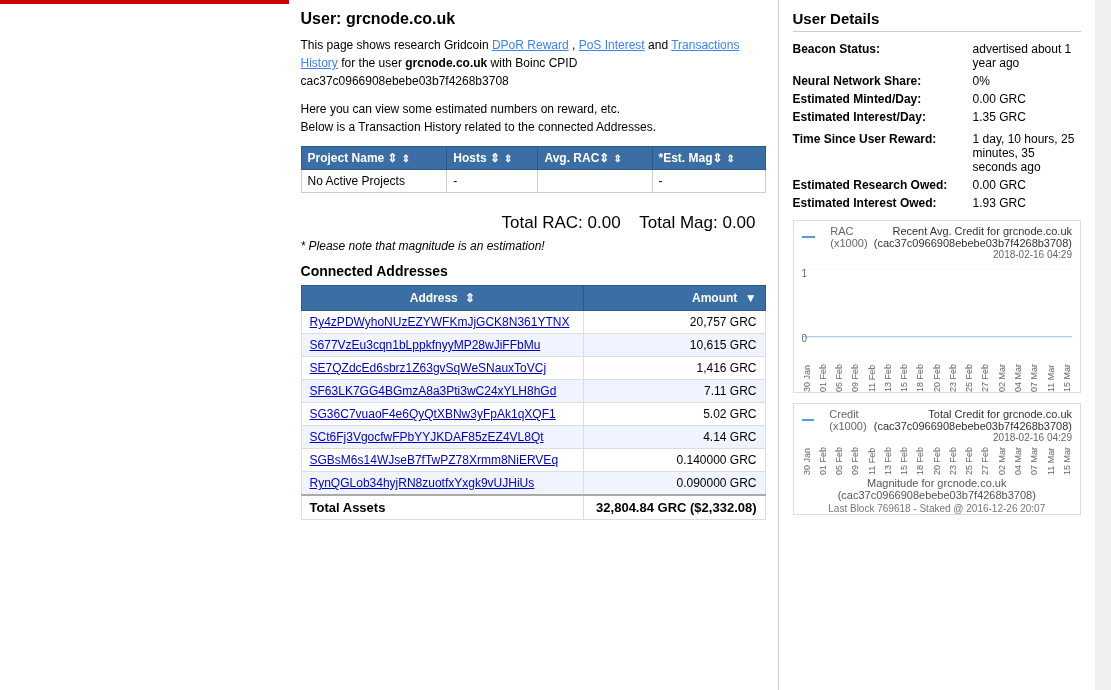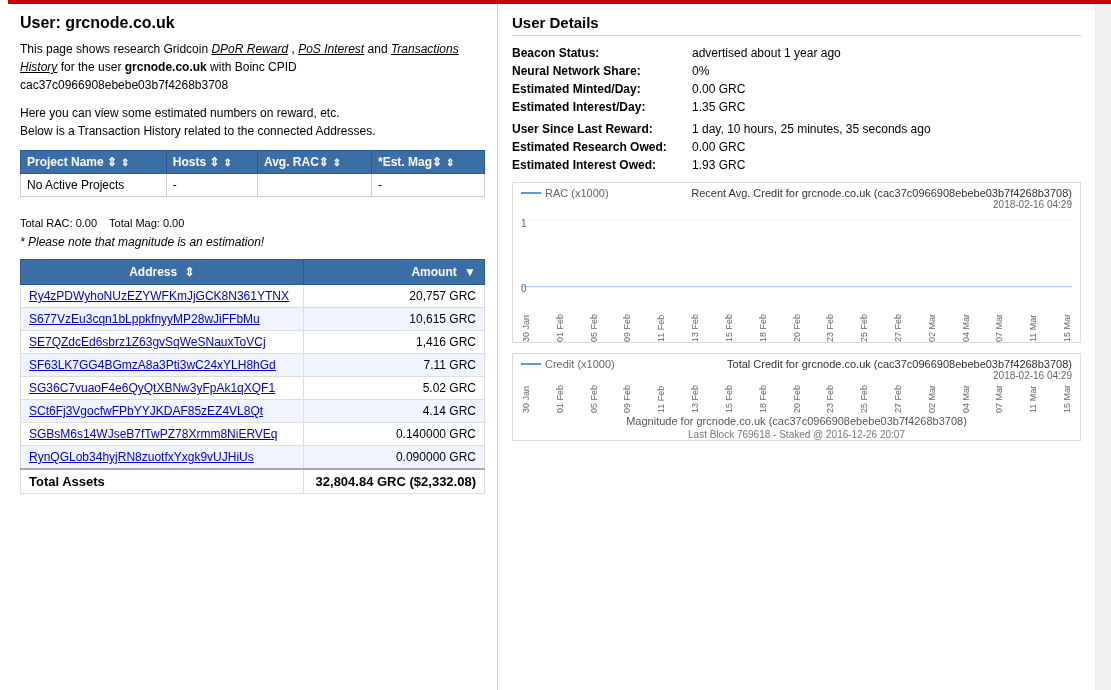--- a/index.html
+++ b/index.html
@@ -1,45 +1,45 @@
 <!DOCTYPE html>
 <html><head>
   <meta charset="utf-8">
   <style>
     * { box-sizing: border-box; margin: 0; padding: 0; }
     body { font-family: Arial, sans-serif; font-size: 13px; background: #fff; color: #000; }
     
-    .page-container { display: flex; flex-direction: column; width: 1111px; min-height: 690px; padding-left: 8px; }
+    .page-container { display: flex; flex-direction: row; width: 1111px; min-height: 690px; }
     
     .top-bar { background: #cc0000; height: 4px; width: 100%; }
     
     .main-content { display: flex; flex: 1; }
     
     
     .left-panel { width: 490px; padding: 10px 12px; border-right: 1px solid #ccc; }
     
     .user-title { font-size: 16px; font-weight: bold; margin-bottom: 8px; color: #000; }
     
     .description { font-size: 12px; line-height: 1.5; margin-bottom: 10px; }
-    .description a { color: #000000; text-decoration: underline; font-style: italic; }
+    .description a { color: #3b82f6; text-decoration: underline; }
     .description strong { font-weight: bold; }
     
     .here-text { font-size: 12px; line-height: 1.5; margin-bottom: 10px; }
     
     .active-projects-header { display: flex; align-items: baseline; gap: 8px; margin-bottom: 4px; }
     .active-projects-title { font-size: 14px; font-weight: bold; }
     .last-updated { font-size: 11px; font-style: italic; color: #555; }
     
     .projects-table { width: 100%; border-collapse: collapse; margin-bottom: 20px; }
     .projects-table th { background: #3a6ea5; color: #fff; padding: 4px 6px; text-align: left; font-size: 12px; border: 1px solid #2a5a8a; }
     .projects-table th.sortable::after { content: "⇕"; margin-left: 4px; font-size: 10px; }
     .projects-table td { padding: 4px 6px; font-size: 12px; border: 1px solid #ccc; }
     .projects-table tr:nth-child(even) td { background: #f5f5f5; }
     
-    .totals-row { font-size: 11px; margin: 6px 0; padding-right: 10px; }
+    .totals-row { text-align: right; font-size: 17px; margin: 6px 0; padding-right: 10px; }
     .note-text { font-size: 12px; color: #000; font-style: italic; margin-bottom: 10px; }
     
     .connected-addresses-title { font-size: 14px; font-weight: bold; margin-bottom: 6px; }
     
     .addresses-table { width: 100%; border-collapse: collapse; }
     .addresses-table th { background: #3a6ea5; color: #fff; padding: 5px 8px; font-size: 12px; border: 1px solid #2a5a8a; }
     .addresses-table th.address-col { }
     .addresses-table th.amount-col { text-align: right; }
     .addresses-table th .sort-icon { margin-left: 4px; }
     .addresses-table td { padding: 4px 8px; font-size: 12px; border: 1px solid #ddd; }
@@ -56,21 +56,21 @@
     
     .user-details-title { font-size: 15px; font-weight: bold; margin-bottom: 10px; border-bottom: 1px solid #ccc; padding-bottom: 4px; }
     
     .details-grid { margin-bottom: 10px; }
     .detail-row { display: flex; margin-bottom: 4px; font-size: 12px; }
     .detail-label { font-weight: bold; min-width: 180px; }
     .detail-value { color: #000; }
     
     .chart-block { border: 1px solid #ddd; margin-bottom: 10px; background: #fff; }
     .chart-header { display: flex; justify-content: space-between; align-items: flex-start; padding: 4px 8px; font-size: 11px; }
-    .chart-legend { display: flex; align-items: center; gap: 4px; color: #666; }
+    .chart-legend { display: flex; align-items: center; gap: 15px; color: #666; }
     .chart-legend-line { width: 20px; height: 2px; background: #5b9bd5; display: inline-block; }
     .chart-title-text { text-align: right; color: #333; font-size: 11px; }
     .chart-timestamp { color: #666; font-size: 10px; }
     .chart-area { position: relative; height: 100px; padding: 4px 8px; }
     .chart-y-label-top { position: absolute; left: 8px; top: 4px; font-size: 10px; color: #666; }
     .chart-y-label-bottom { position: absolute; left: 8px; bottom: 20px; font-size: 10px; color: #666; }
     .chart-svg { width: 100%; height: 80px; }
     
     .x-axis-labels { display: flex; justify-content: space-between; padding: 0 8px; font-size: 9px; color: #666; overflow: hidden; }
     
@@ -131,20 +131,21 @@
       <div class="totals-row">
         <span>Total RAC:</span>
         <span>0.00</span>
         &nbsp;&nbsp;
         <span>Total Mag:</span>
         <span>0.00</span>
       </div>
 
       <div class="note-text">* Please note that magnitude is an estimation!</div>
 
+      <div class="connected-addresses-title">Connected Addresses</div>
 
       <table class="addresses-table">
         <thead>
           <tr>
             <th class="address-col">
               Address <span class="sort-icon">⇕</span>
             </th>
             <th class="amount-col">
               Amount <span class="sort-icon">▼</span>
             </th>
@@ -209,21 +210,21 @@
           </div>
           <div class="detail-row">
             <span class="detail-label">Estimated Minted/Day:</span>
     <span class="detail-value">0.00 GRC</span>
           </div>
           <div class="detail-row">
             <span class="detail-label">Estimated Interest/Day:</span>
     <span class="detail-value">1.35 GRC</span>
           </div>
           <div class="detail-row" style="margin-top: 8px;">
-            <span class="detail-label">User Since Last Reward:</span>
+            <span class="detail-label">Time Since User Reward:</span>
     <span class="detail-value">1 day, 10 hours, 25 minutes, 35 seconds ago</span>
           </div>
           <div class="detail-row">
             <span class="detail-label">Estimated Research Owed:</span>
     <span class="detail-value">0.00 GRC</span>
           </div>
           <div class="detail-row">
             <span class="detail-label">Estimated Interest Owed:</span>
     <span class="detail-value">1.93 GRC</span>
           </div>

